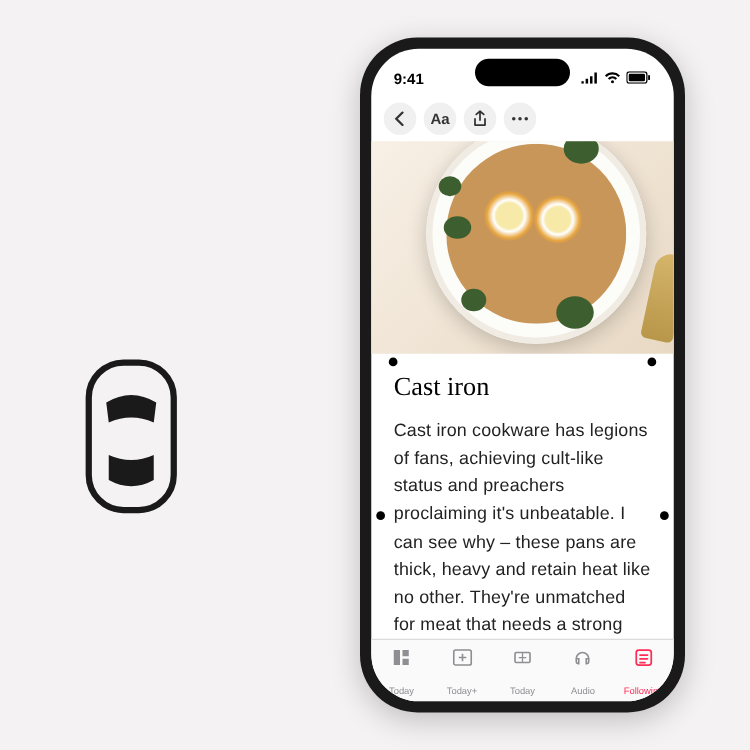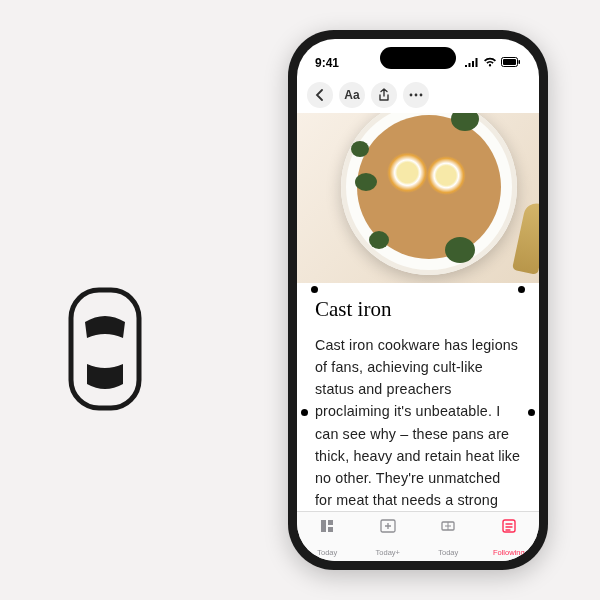--- a/index.html
+++ b/index.html
@@ -274,20 +274,28 @@
       </div>
       <div class="tab">
         <span class="tab-ico">
             <svg width="16" height="16" viewBox="0 0 16 16">
               <rect x="2" y="4" width="12" height="8" rx="1" fill="none" stroke="currentColor" stroke-width="1.3"></rect>
               <path d="M8 4v8M5 8h6" stroke="currentColor" stroke-width="1"></path>
             </svg>
           </span>
         <span>Today</span>
       </div>
+      <div class="tab">
+        <span class="tab-ico">
+            <svg width="16" height="16" viewBox="0 0 16 16">
+              <path d="M3 9v2a2 2 0 002 2V9H3zM11 9v4a2 2 0 002-2V9h-2zM3 9a5 5 0 0110 0" fill="none" stroke="currentColor" stroke-width="1.3"></path>
+            </svg>
+          </span>
+        <span>Audio</span>
+      </div>
       <div class="tab active">
         <span class="tab-ico">
             <svg width="16" height="16" viewBox="0 0 16 16">
               <rect x="2" y="2" width="12" height="12" rx="2" fill="none" stroke="currentColor" stroke-width="1.4"></rect>
               <path d="M5 6h6M5 9h6M5 12h4" stroke="currentColor" stroke-width="1.4" stroke-linecap="round"></path>
             </svg>
           </span>
         <span>Following</span>
       </div>
     </div>

